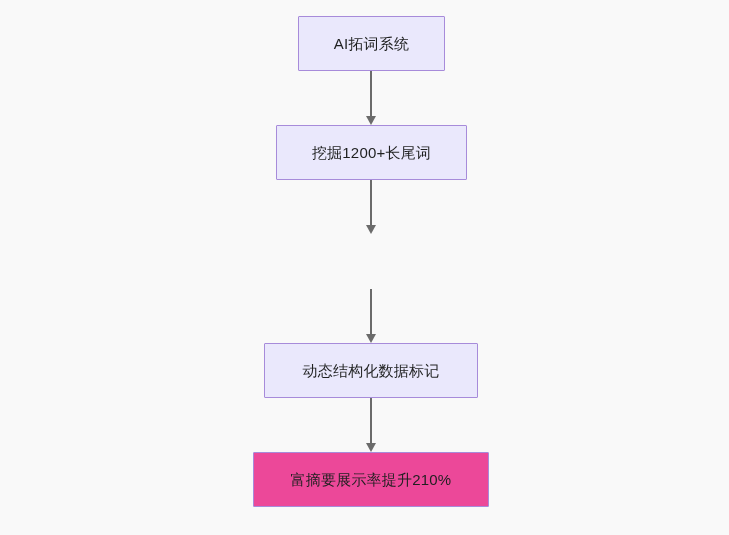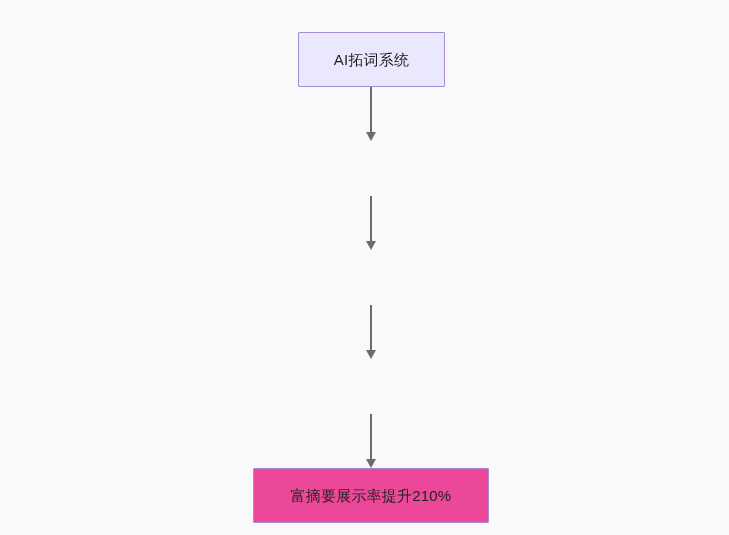--- a/index.html
+++ b/index.html
@@ -11,21 +11,20 @@
     height: 535px;
     background: #f9f9f9;
     font-family: "Liberation Sans", "DejaVu Sans", sans-serif;
     overflow: hidden;
   }
   #flow-canvas {
     position: relative;
     width: 729px;
     height: 471px;
     background: #f9f9f9;
-    margin-top: 16px;
   }
   .flow-node {
     position: absolute;
     box-sizing: border-box;
     background: #eae8fc;
     border: 1.6px solid #a78bda;
     display: flex;
     align-items: center;
     justify-content: center;
     border-radius: 1px;
@@ -71,16 +70,22 @@
     </div>
     <div class="flow-edge" style="left: 360px; top: 398px; width: 22px; height: 54px;">
       <svg width="22" height="54">
         <line x1="11" y1="0" x2="11" y2="46" stroke="#6b6b6b" stroke-width="2"></line>
         <polygon points="6,45 16,45 11,54" fill="#6b6b6b"></polygon>
       </svg>
     </div>
     <div class="flow-node" style="left: 298px; top: 16px; width: 147px; height: 55px; background: rgb(234, 232, 252); border-color: rgb(167, 139, 218);">
       <span class="flow-node-label" style="color: rgb(31, 32, 32);">AI拓词系统</span>
     </div>
+    <div class="flow-node" style="left: 276px; top: 125px; width: 191px; height: 55px; background: rgb(234, 232, 252); border-color: rgb(167, 139, 218);">
+      <span class="flow-node-label" style="color: rgb(31, 32, 32);">挖掘1200+长尾词</span>
+    </div>
+    <div class="flow-node" style="left: 264px; top: 343px; width: 214px; height: 55px; background: rgb(234, 232, 252); border-color: rgb(167, 139, 218);">
+      <span class="flow-node-label" style="color: rgb(31, 32, 32);">动态结构化数据标记</span>
+    </div>
     <div class="flow-node" style="left: 253px; top: 452px; width: 236px; height: 55px; background: #ec4899; border-color: rgb(167, 139, 218);">
       <span class="flow-node-label" style="color: rgb(31, 32, 32);">富摘要展示率提升210%</span>
     </div>
   </div>
 
 </body></html>

